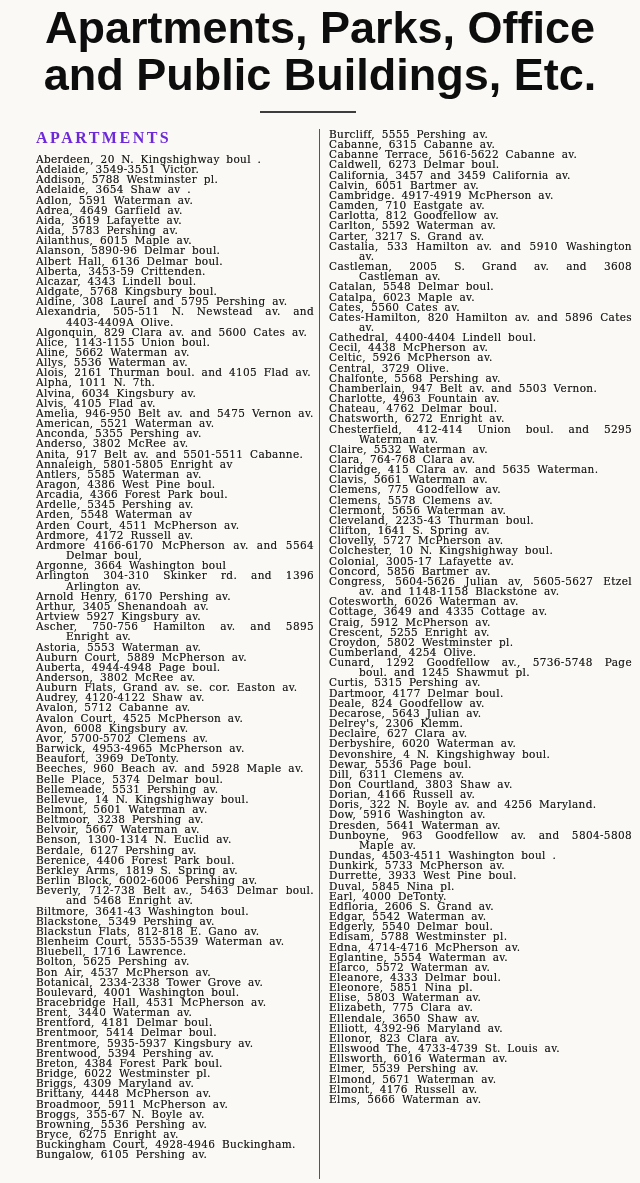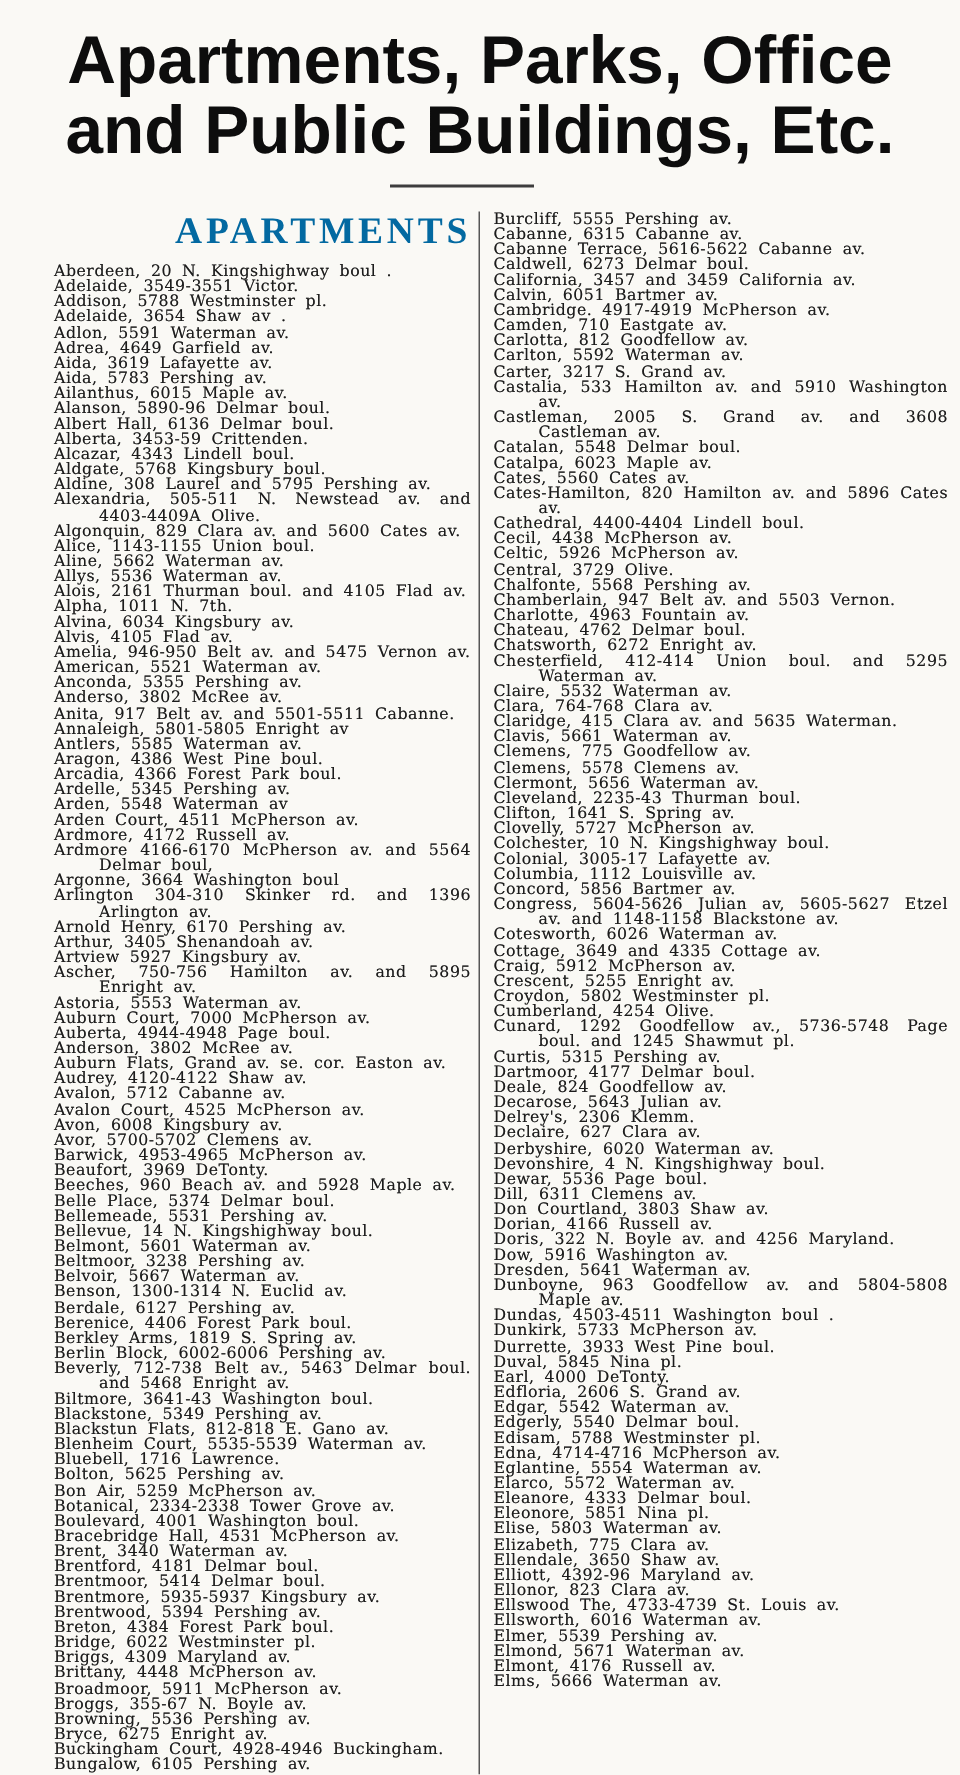--- a/index.html
+++ b/index.html
@@ -10,21 +10,21 @@
     color: var(--ink);
     font-family: "DejaVu Serif", serif;
   }
   .page {
     position: relative;
     width: 640px;
     height: 1183px;
     overflow: hidden;
     background: var(--paper);
   }
-  .masthead { padding-top: 16px; }
+  .masthead { padding-top: 4px; }
   .page-title {
     margin: 0;
     text-align: center;
     font-family: "Liberation Sans", sans-serif;
     font-weight: bold;
     font-size: 45px;
     line-height: 47px;
     letter-spacing: 0px;
     color: #0d0d0d;
   }
@@ -53,26 +53,26 @@
     background: #565656;
     margin-left: 5px;
     align-self: stretch;
   }
   .col-right {
     flex: 1 1 auto;
     padding-left: 9px;
   }
   .section-header {
     margin: 0 0 7px 0;
-    text-align: right;
+    text-align: left;
     font-family: "Liberation Serif", serif;
     font-weight: bold;
-    font-size: 25px;
+    font-size: 16px;
     letter-spacing: 2.5px;
-    color: #0369a1;
+    color: #6d28d9;
   }
   .entry-list { display: block; }
   .entry {
     margin: 0;
     font-size: 10.5px;
     line-height: 10.15px;
     letter-spacing: 0.35px;
     word-spacing: 3px;
     text-align: justify;
     padding-left: 30px;
@@ -135,21 +135,21 @@
           <p class="entry">Arden Court, 4511 McPherson av.</p>
           <p class="entry">Ardmore, 4172 Russell av.</p>
           <p class="entry">Ardmore 4166-6170 McPherson av. and 5564 Delmar boul,</p>
           <p class="entry">Argonne, 3664 Washington boul</p>
           <p class="entry">Arlington 304-310 Skinker rd. and 1396 Arlington av.</p>
           <p class="entry">Arnold Henry, 6170 Pershing av.</p>
           <p class="entry">Arthur, 3405 Shenandoah av.</p>
           <p class="entry">Artview 5927 Kingsbury av.</p>
           <p class="entry">Ascher, 750-756 Hamilton av. and 5895 Enright av.</p>
           <p class="entry">Astoria, 5553 Waterman av.</p>
-          <p class="entry">Auburn Court, 7000 McPherson av.</p>
+          <p class="entry">Auburn Court, 5889 McPherson av.</p>
           <p class="entry">Auberta, 4944-4948 Page boul.</p>
           <p class="entry">Anderson, 3802 McRee av.</p>
           <p class="entry">Auburn Flats, Grand av. se. cor. Easton av.</p>
           <p class="entry">Audrey, 4120-4122 Shaw av.</p>
           <p class="entry">Avalon, 5712 Cabanne av.</p>
           <p class="entry">Avalon Court, 4525 McPherson av.</p>
           <p class="entry">Avon, 6008 Kingsbury av.</p>
           <p class="entry">Avor, 5700-5702 Clemens av.</p>
           <p class="entry">Barwick, 4953-4965 McPherson av.</p>
           <p class="entry">Beaufort, 3969 DeTonty.</p>
@@ -165,21 +165,21 @@
           <p class="entry">Berenice, 4406 Forest Park boul.</p>
           <p class="entry">Berkley Arms, 1819 S. Spring av.</p>
           <p class="entry">Berlin Block, 6002-6006 Pershing av.</p>
           <p class="entry">Beverly, 712-738 Belt av., 5463 Delmar boul. and 5468 Enright av.</p>
           <p class="entry">Biltmore, 3641-43 Washington boul.</p>
           <p class="entry">Blackstone, 5349 Pershing av.</p>
           <p class="entry">Blackstun Flats, 812-818 E. Gano av.</p>
           <p class="entry">Blenheim Court, 5535-5539 Waterman av.</p>
           <p class="entry">Bluebell, 1716 Lawrence.</p>
           <p class="entry">Bolton, 5625 Pershing av.</p>
-          <p class="entry">Bon Air, 5259 McPherson av.</p>
+          <p class="entry">Bon Air, 4537 McPherson av.</p>
           <p class="entry">Botanical, 2334-2338 Tower Grove av.</p>
           <p class="entry">Boulevard, 4001 Washington boul.</p>
           <p class="entry">Bracebridge Hall, 4531 McPherson av.</p>
           <p class="entry">Brent, 3440 Waterman av.</p>
           <p class="entry">Brentford, 4181 Delmar boul.</p>
           <p class="entry">Brentmoor, 5414 Delmar boul.</p>
           <p class="entry">Brentmore, 5935-5937 Kingsbury av.</p>
           <p class="entry">Brentwood, 5394 Pershing av.</p>
           <p class="entry">Breton, 4384 Forest Park boul.</p>
           <p class="entry">Bridge, 6022 Westminster pl.</p>
@@ -230,21 +230,20 @@
           <p class="entry">Claridge, 415 Clara av. and 5635 Waterman.</p>
           <p class="entry">Clavis, 5661 Waterman av.</p>
           <p class="entry">Clemens, 775 Goodfellow av.</p>
           <p class="entry">Clemens, 5578 Clemens av.</p>
           <p class="entry">Clermont, 5656 Waterman av.</p>
           <p class="entry">Cleveland, 2235-43 Thurman boul.</p>
           <p class="entry">Clifton, 1641 S. Spring av.</p>
           <p class="entry">Clovelly, 5727 McPherson av.</p>
           <p class="entry">Colchester, 10 N. Kingshighway boul.</p>
           <p class="entry">Colonial, 3005-17 Lafayette av.</p>
-          <p class="entry">Columbia, 1112 Louisville av.</p>
           <p class="entry">Concord, 5856 Bartmer av.</p>
           <p class="entry">Congress, 5604-5626 Julian av, 5605-5627 Etzel av. and 1148-1158 Blackstone av.</p>
           <p class="entry">Cotesworth, 6026 Waterman av.</p>
           <p class="entry">Cottage, 3649 and 4335 Cottage av.</p>
           <p class="entry">Craig, 5912 McPherson av.</p>
           <p class="entry">Crescent, 5255 Enright av.</p>
           <p class="entry">Croydon, 5802 Westminster pl.</p>
           <p class="entry">Cumberland, 4254 Olive.</p>
           <p class="entry">Cunard, 1292 Goodfellow av., 5736-5748 Page boul. and 1245 Shawmut pl.</p>
           <p class="entry">Curtis, 5315 Pershing av.</p>

